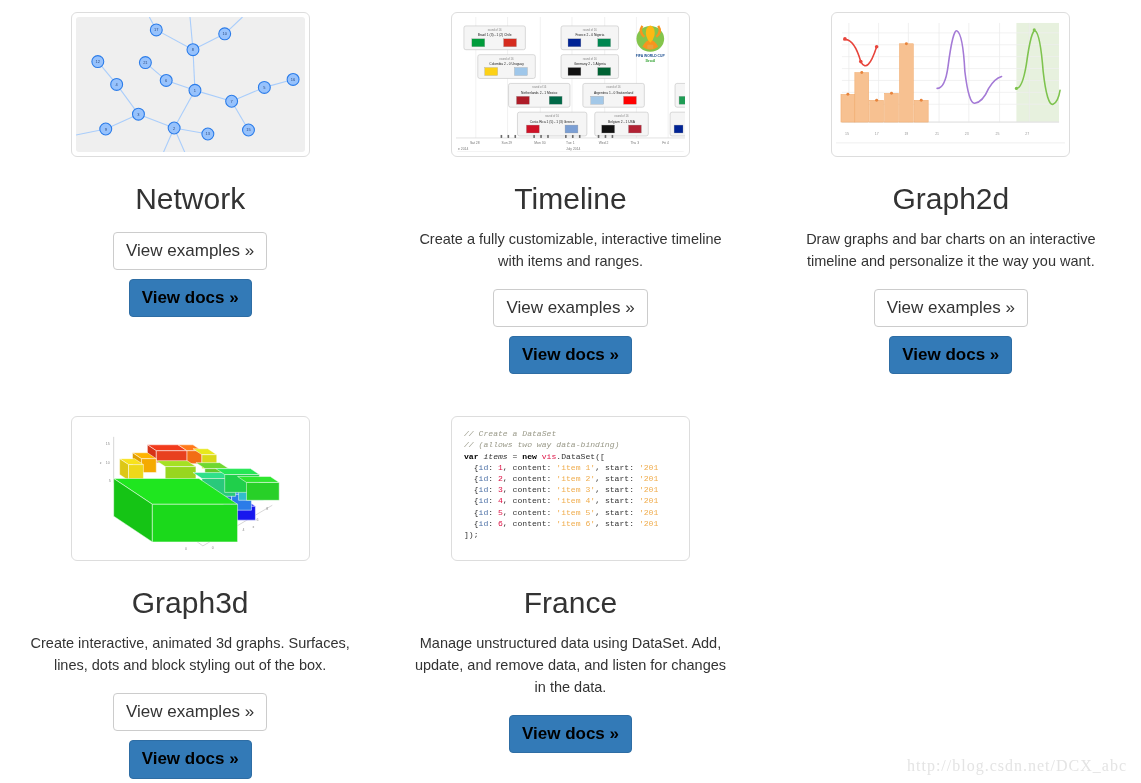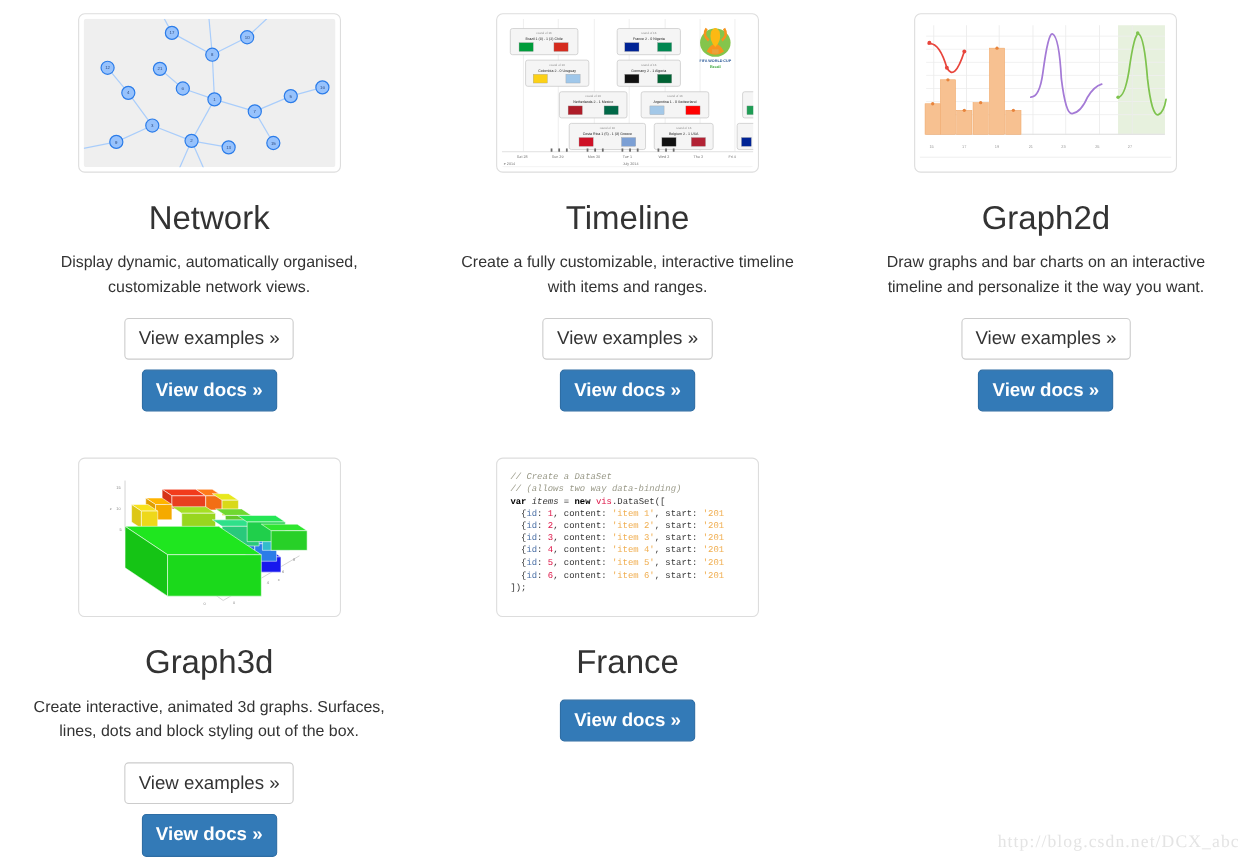--- a/index.html
+++ b/index.html
@@ -69,21 +69,21 @@
     font-family: "Liberation Sans", sans-serif;
   }
   .btn-default {
     background: #ffffff;
     border-color: #cccccc;
     color: #333333;
   }
   .btn-primary {
     background: #337ab7;
     border-color: #2e6da4;
-    color: #ffffff;
+    color: #000000;
     font-weight: bold;
   }
   .btn-row { margin-top: 9px; }
 
   
   .watermark {
     position: absolute;
     right: 14px;
     bottom: 8px;
     font-family: "Liberation Serif", serif;
@@ -196,21 +196,20 @@
               <text x="63" y="99.5">3</text>
               <text x="30" y="114.5">9</text>
               <text x="99" y="113.5">2</text>
               <text x="133" y="119.5">13</text>
               <text x="174" y="115.5">15</text>
             </g>
           </svg>
         </div>
       </div>
       <h2 class="title">Network</h2>
-      <p class="desc">Display dynamic, automatically organised, customizable network views.</p>
       <div class="btns">
         <div><button class="btn btn-default">View examples »</button></div>
         <div class="btn-row"><button class="btn btn-primary">View docs »</button></div>
       </div>
     </div>
 
     <div class="col">
       <div class="thumb">
         <div class="thumb-inner">
           <div class="tl-bg"></div>
@@ -529,20 +528,21 @@
 <span class="c-pl">  {</span><span class="c-id">id</span><span class="c-pl">: </span><span class="c-num">1</span><span class="c-pl">, </span><span class="c-pl">content</span><span class="c-pl">: </span><span class="c-str">'item 1'</span><span class="c-pl">, </span><span class="c-pl">start</span><span class="c-pl">: </span><span class="c-str">'201</span>
 <span class="c-pl">  {</span><span class="c-id">id</span><span class="c-pl">: </span><span class="c-num">2</span><span class="c-pl">, </span><span class="c-pl">content</span><span class="c-pl">: </span><span class="c-str">'item 2'</span><span class="c-pl">, </span><span class="c-pl">start</span><span class="c-pl">: </span><span class="c-str">'201</span>
 <span class="c-pl">  {</span><span class="c-id">id</span><span class="c-pl">: </span><span class="c-num">3</span><span class="c-pl">, </span><span class="c-pl">content</span><span class="c-pl">: </span><span class="c-str">'item 3'</span><span class="c-pl">, </span><span class="c-pl">start</span><span class="c-pl">: </span><span class="c-str">'201</span>
 <span class="c-pl">  {</span><span class="c-id">id</span><span class="c-pl">: </span><span class="c-num">4</span><span class="c-pl">, </span><span class="c-pl">content</span><span class="c-pl">: </span><span class="c-str">'item 4'</span><span class="c-pl">, </span><span class="c-pl">start</span><span class="c-pl">: </span><span class="c-str">'201</span>
 <span class="c-pl">  {</span><span class="c-id">id</span><span class="c-pl">: </span><span class="c-num">5</span><span class="c-pl">, </span><span class="c-pl">content</span><span class="c-pl">: </span><span class="c-str">'item 5'</span><span class="c-pl">, </span><span class="c-pl">start</span><span class="c-pl">: </span><span class="c-str">'201</span>
 <span class="c-pl">  {</span><span class="c-id">id</span><span class="c-pl">: </span><span class="c-num">6</span><span class="c-pl">, </span><span class="c-pl">content</span><span class="c-pl">: </span><span class="c-str">'item 6'</span><span class="c-pl">, </span><span class="c-pl">start</span><span class="c-pl">: </span><span class="c-str">'201</span>
 <span class="c-pl">]);</span></div>
         </div>
       </div>
       <h2 class="title">France</h2>
+      <p class="desc">Manage unstructured data using DataSet. Add, update, and remove data, and listen for changes in the data.</p>
       <div class="btns">
         <div><button class="btn btn-primary">View docs »</button></div>
       </div>
     </div>
 
     <div class="col"></div>
   </div>
 
   <div class="watermark">http://blog.csdn.net/DCX_abc</div>
 </div>

